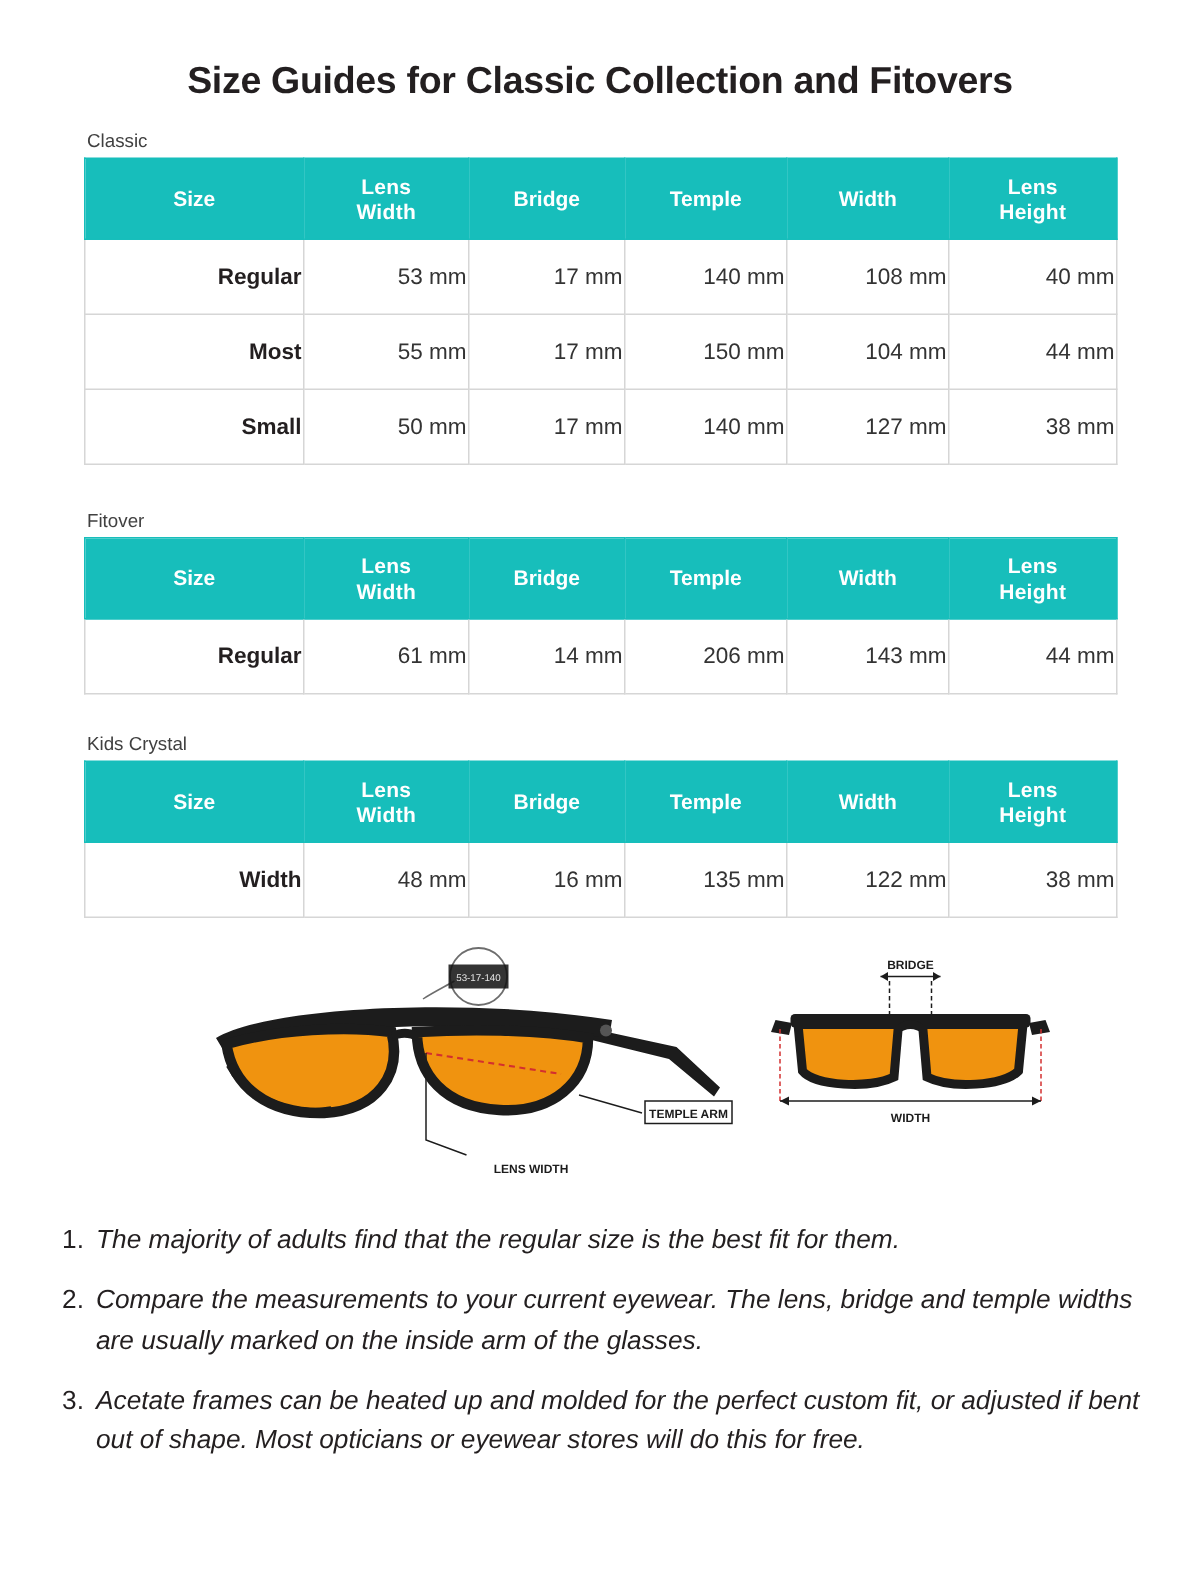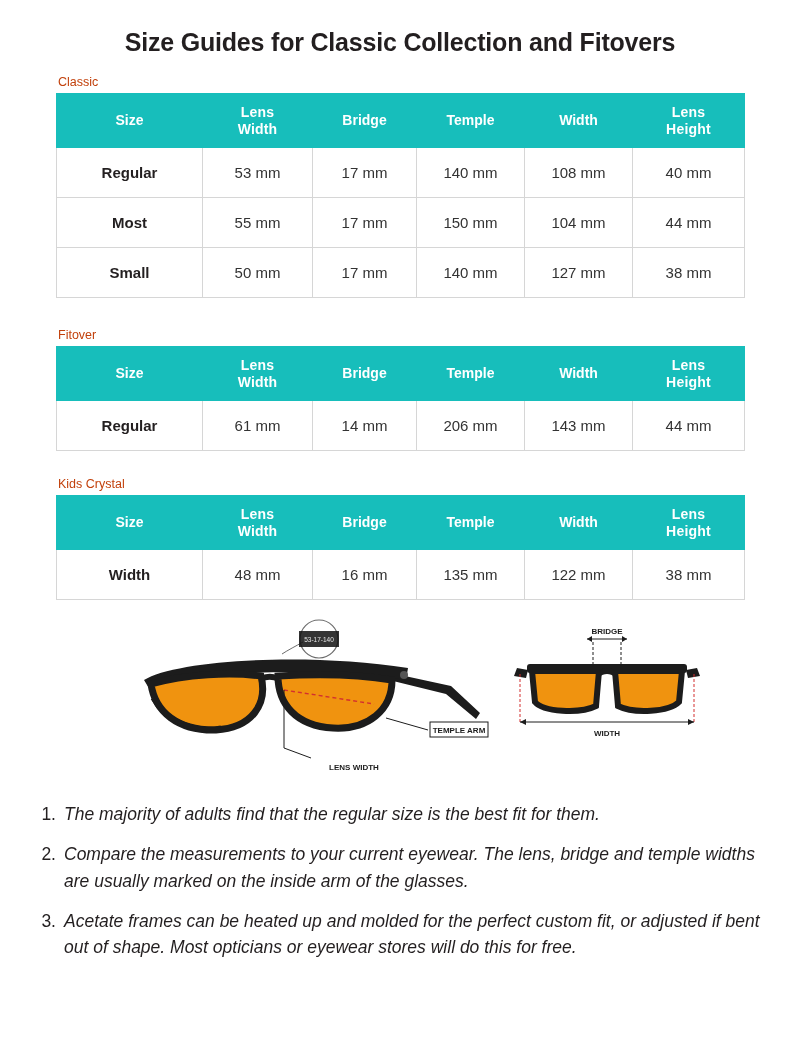--- a/index.html
+++ b/index.html
@@ -16,30 +16,30 @@
     width: 800px;
     height: 1061px;
     position: relative;
     overflow: hidden;
   }
   .title {
     text-align: center;
     font-size: 25px;
     font-weight: bold;
     color: #231f20;
-    padding-top: 28px;
+    padding-top: 40px;
     letter-spacing: -0.2px;
   }
   .section {
     margin: 0 auto;
     width: 688px;
   }
   .section-label {
     font-size: 12.5px;
-    color: #c2410c;
+    color: #404040;
     margin: 0 0 4px 2px;
   }
   table {
     border-collapse: collapse;
     width: 688px;
     table-layout: fixed;
   }
   th {
     background: #17bebb;
     color: #ffffff;
@@ -48,21 +48,21 @@
     height: 54px;
     vertical-align: middle;
     text-align: center;
     border: 1px solid #17bebb;
     line-height: 1.15;
   }
   th.two-line { letter-spacing: 0.2px; }
   td {
     border: 1px solid #d6d6d6;
     height: 50px;
-    text-align: center;
+    text-align: right;
     font-size: 15px;
     color: #333333;
     vertical-align: middle;
   }
   td.rowlabel {
     font-weight: bold;
     font-size: 15px;
     color: #231f20;
   }
   col.c0 { width: 146px; }

